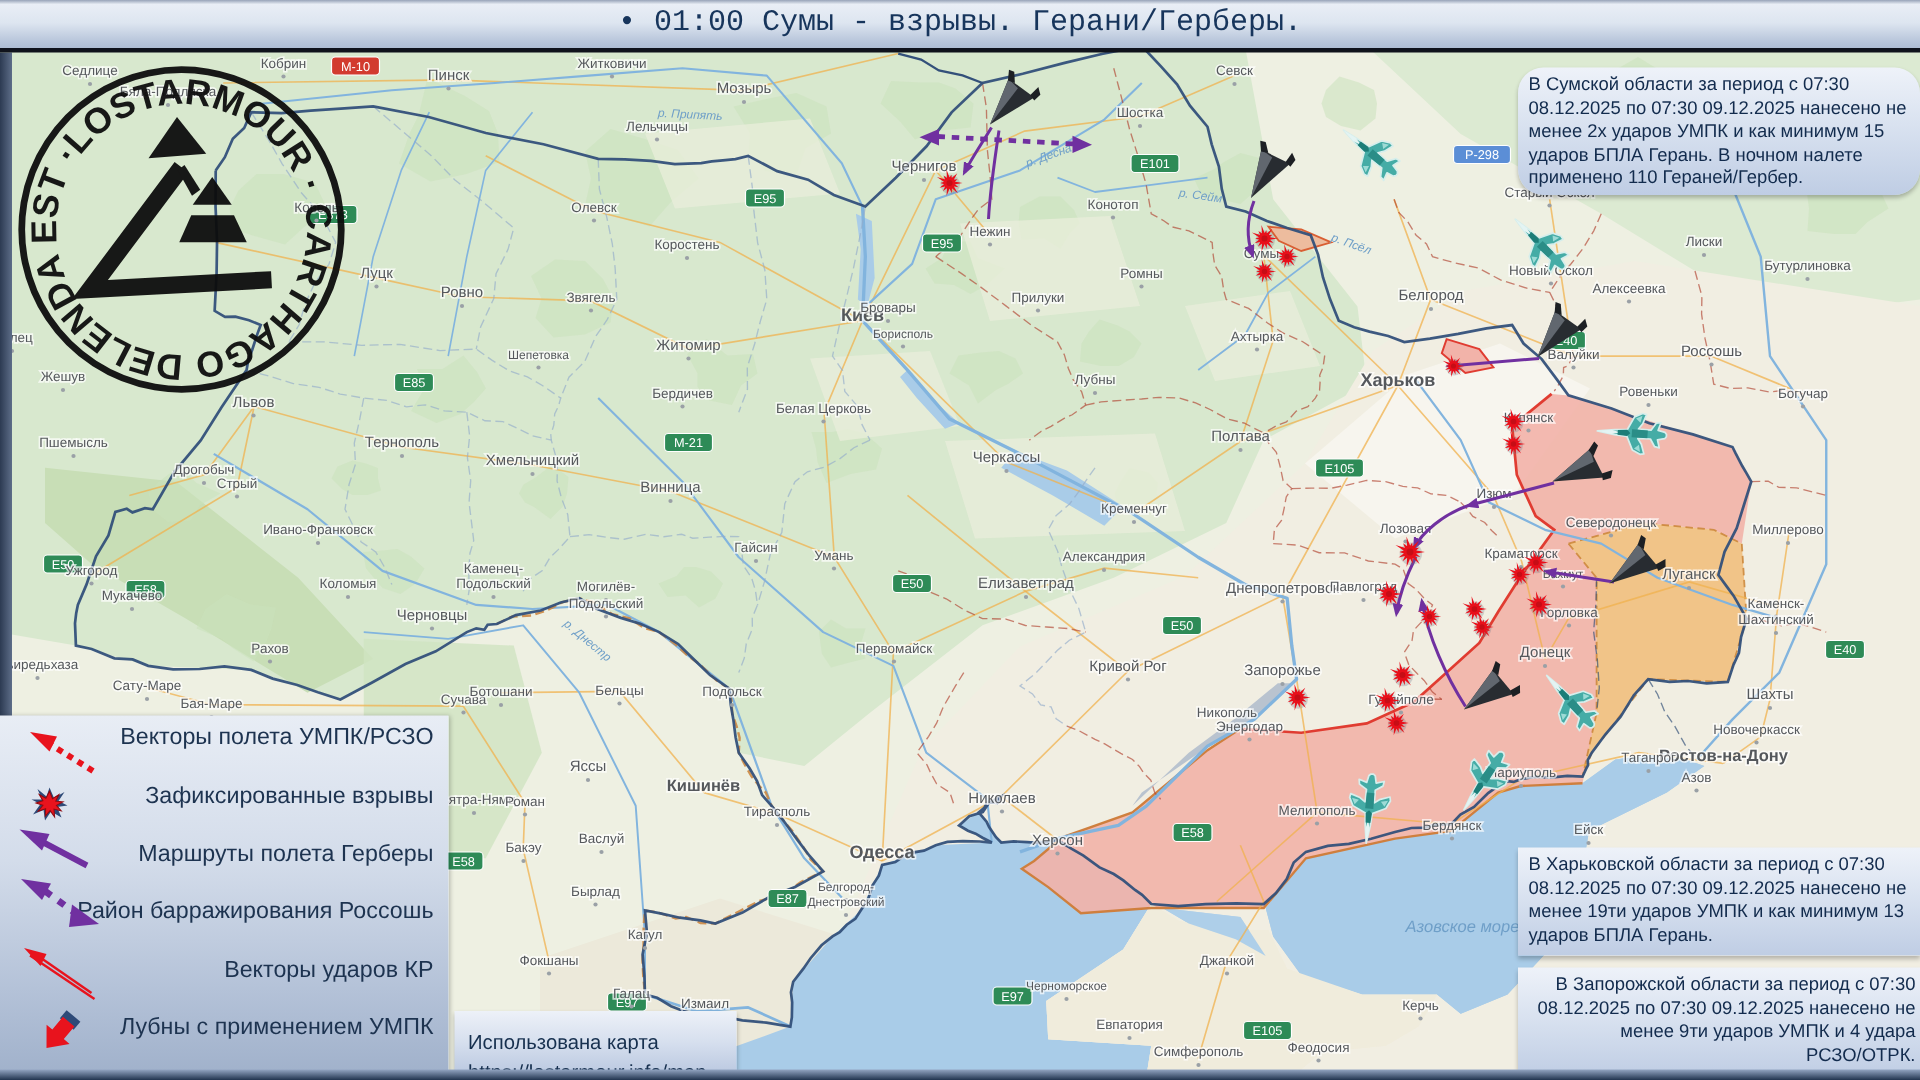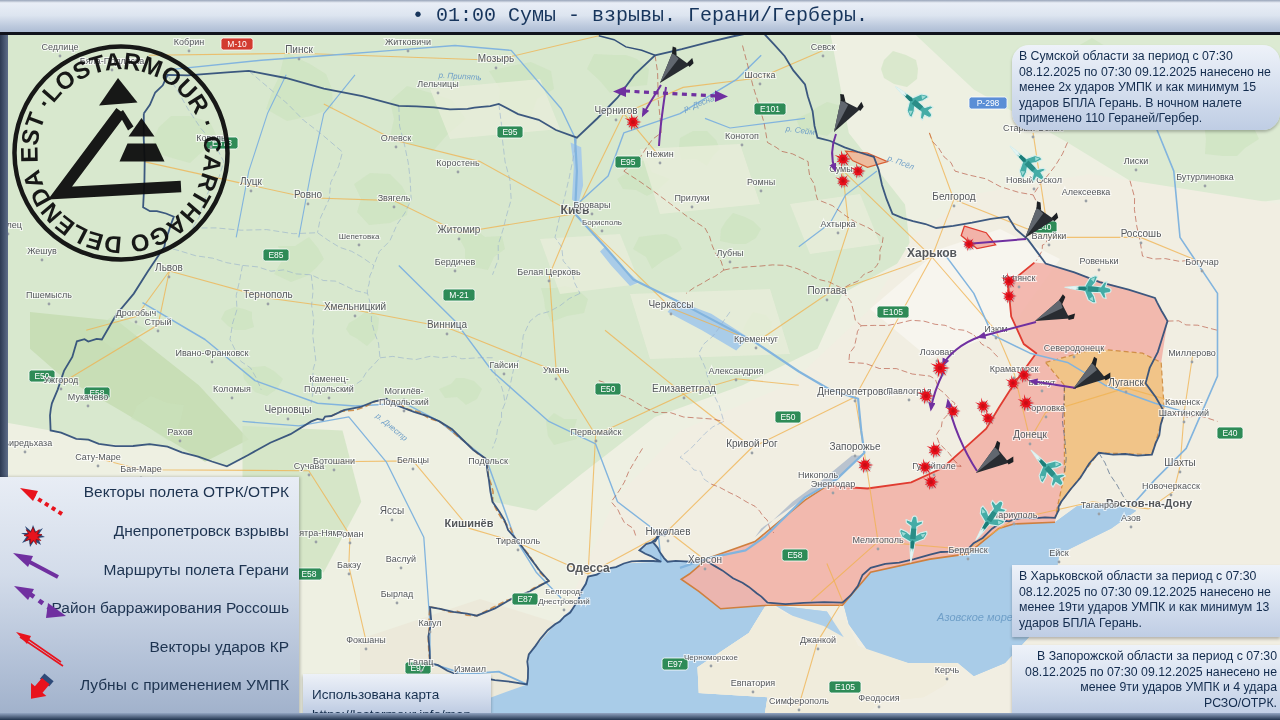--- a/index.html
+++ b/index.html
@@ -583,23 +583,23 @@
         </g>
 </svg></div>
 <div id="leftstrip"></div>
 <div id="topbar">
       <div class="t">• 01:00 Сумы - взрывы. Герани/Герберы.</div>
     </div>
 <div class="ibox" style="top:45px;height:85px;border-radius:17px;">В Сумской области за период с 07:30 08.12.2025 по 07:30 09.12.2025 нанесено не менее 2х ударов УМПК и как минимум 15 ударов БПЛА Герань. В ночном налете применено 110 Гераней/Гербер.</div>
 <div class="ibox" style="top:565px;height:72px;">В Харьковской области за период с 07:30 08.12.2025 по 07:30 09.12.2025 нанесено не менее 19ти ударов УМПК и как минимум 13 ударов БПЛА Герань.</div>
 <div class="ibox" style="top:645px;height:73px;text-align:right;">В Запорожской области за период с 07:30 08.12.2025 по 07:30 09.12.2025 нанесено не менее 9ти ударов УМПК и 4 удара <br>РСЗО/ОТРК.</div>
 <div id="legend">
-  <div class="lrow" style="top:6px;">Векторы полета ОТРК/ОТРК</div>
-  <div class="lrow" style="top:45px;">Днепропетровск взрывы</div>
-  <div class="lrow" style="top:84px;">Маршруты полета Герани</div>
+  <div class="lrow" style="top:6px;">Векторы полета УМПК/РСЗО</div>
+  <div class="lrow" style="top:45px;">Зафиксированные взрывы</div>
+  <div class="lrow" style="top:84px;">Маршруты полета Герберы</div>
   <div class="lrow" style="top:122px;">Район барражирования Россошь</div>
   <div class="lrow" style="top:161px;">Векторы ударов КР</div>
   <div class="lrow" style="top:199px;">Лубны с применением УМПК</div>
   <svg width="299" height="243" style="position:absolute;left:0;top:0;">
     <path d="M62,37 L30,17" stroke="#e8131d" stroke-width="4" stroke-dasharray="4 4" fill="none"></path>
     <path d="M33,24 L20,11 L38,14 Z" fill="#e8131d"></path>
     <g transform="translate(33,59)">
       <path d="M0,-11 L3,-4 L10,-8 L6,-2 L12,1 L5,2 L8,9 L1,5 L-3,11 L-4,4 L-11,7 L-6,0 L-12,-3 L-5,-3 L-8,-10 L-2,-5 Z" fill="#2e4a78"></path>
       <path d="M0,-8.5 L2,-3.6 L6.3,-6.3 L4.2,-1.9 L9,-1.4 L4.6,0.9 L7.8,4.6 L3,3.4 L3.4,8.6 L0.4,4.4 L-2.8,8 L-2.6,3.2 L-7.6,4.8 L-4.4,0.9 L-9,-0.6 L-4.4,-2.2 L-6.8,-6.3 L-2.4,-3.8 Z" fill="#e8131d" stroke="#8f0a10" stroke-width="0.7"></path>
     </g>

